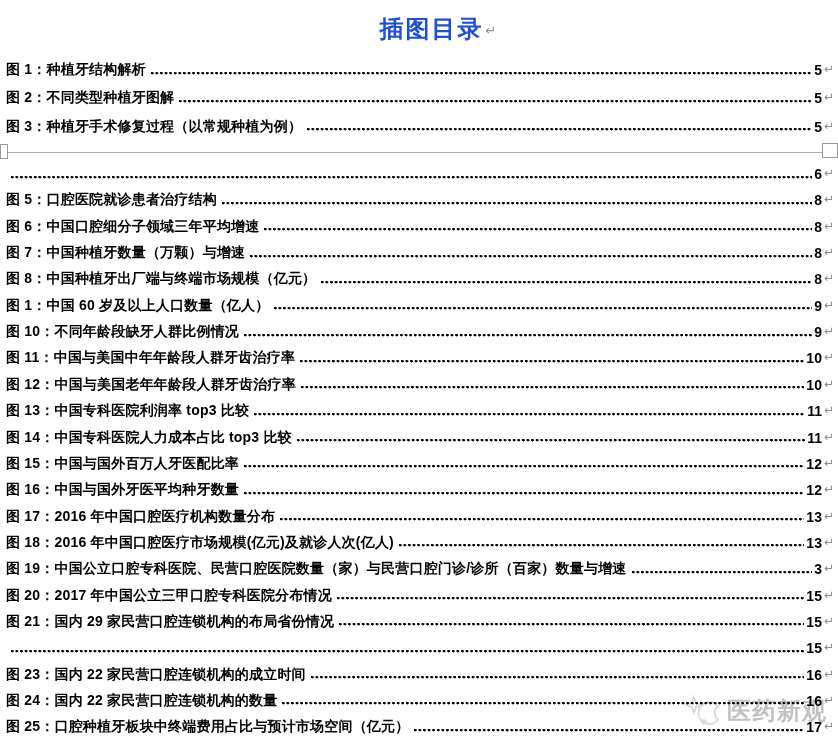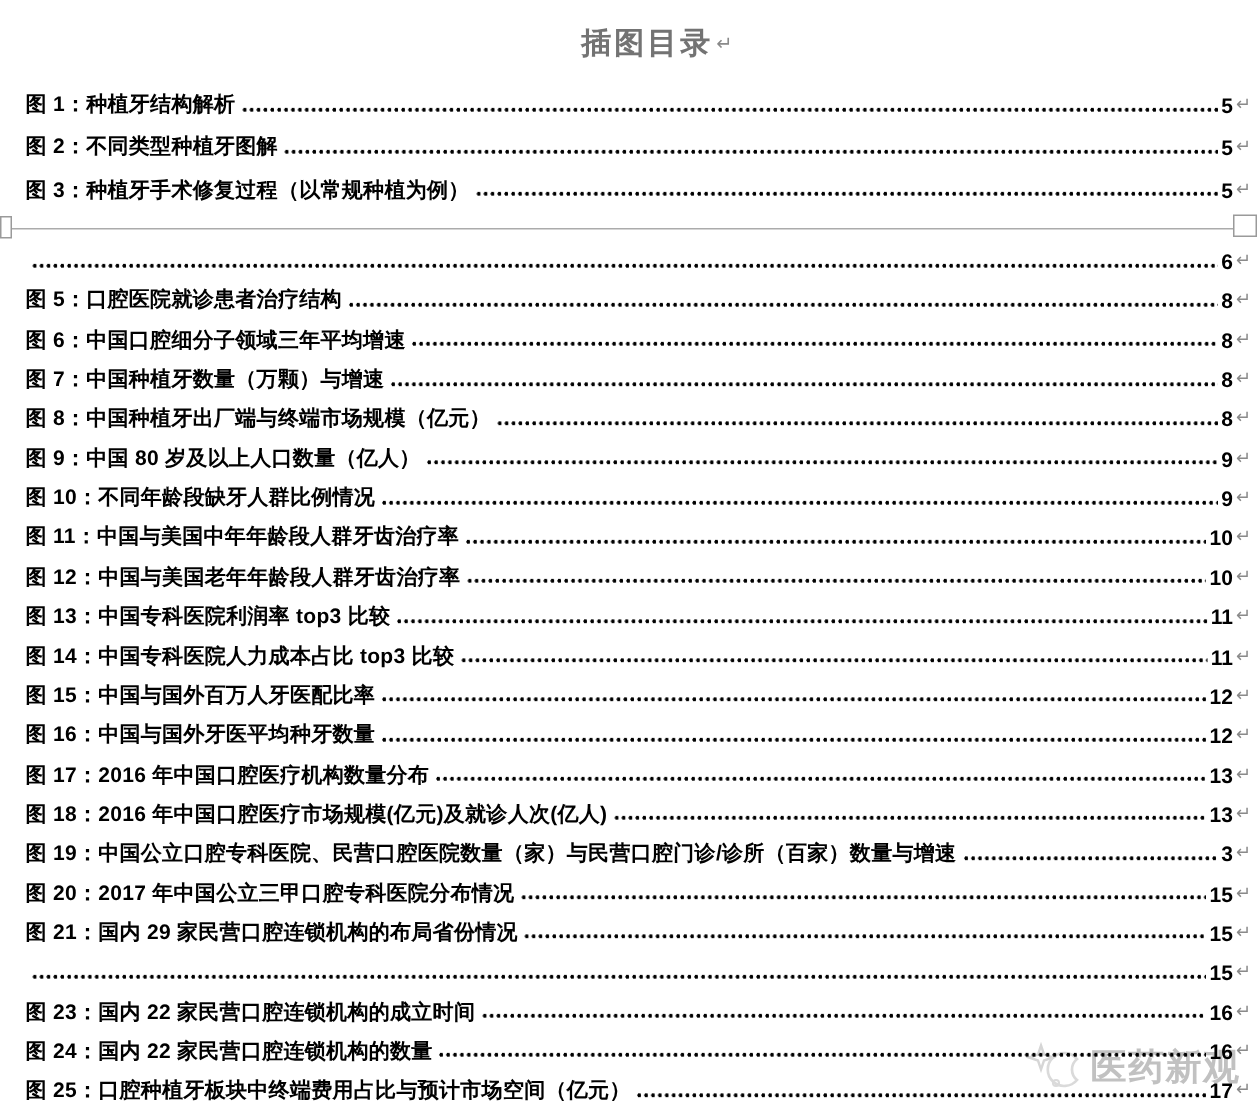--- a/index.html
+++ b/index.html
@@ -17,43 +17,43 @@
 
   
   .title-line {
     margin-top: 11px;
     height: 36px;
     text-align: center;
     line-height: 36px;
     white-space: nowrap;
   }
   .title-text {
-    font-size: 20px;
+    font-size: 24px;
     font-weight: 700;
-    color: #737373;
+    color: #1d4ed8;
     letter-spacing: 2px;
     margin-left: 38px;
   }
   .title-mark {
     font-size: 13px;
     color: #8a8a8a;
     font-weight: 400;
     margin-left: 2px;
     vertical-align: 2px;
   }
 
   
   .toc-section { position: relative; z-index: 1; }
   #sec1 { margin-top: 9px; }
   #sec1 .row { height: 28.3px; }
   #sec2 .row { height: 26.35px; }
   .row {
     display: flex;
     align-items: center;
-    padding: 0 4px 0 17px;
+    padding: 0 4px 0 6px;
     font-size: 14px;
     font-weight: 700;
     color: #000;
     cursor: pointer;
   }
   .row .txt {
     white-space: nowrap;
     overflow: hidden;
     flex: 0 1 auto;
     min-width: 0;
@@ -193,21 +193,21 @@
   </div>
 
   <div class="row">
     <span class="txt">图 8：中国种植牙出厂端与终端市场规模（亿元）</span>
     <span class="leader"></span>
     <span class="pg">8</span>
     <span class="mark">↵</span>
   </div>
 
   <div class="row">
-    <span class="txt">图 9：中国 80 岁及以上人口数量（亿人）</span>
+    <span class="txt">图 1：中国 60 岁及以上人口数量（亿人）</span>
     <span class="leader"></span>
     <span class="pg">9</span>
     <span class="mark">↵</span>
   </div>
 
   <div class="row">
     <span class="txt">图 10：不同年龄段缺牙人群比例情况</span>
     <span class="leader"></span>
     <span class="pg">9</span>
     <span class="mark">↵</span>

